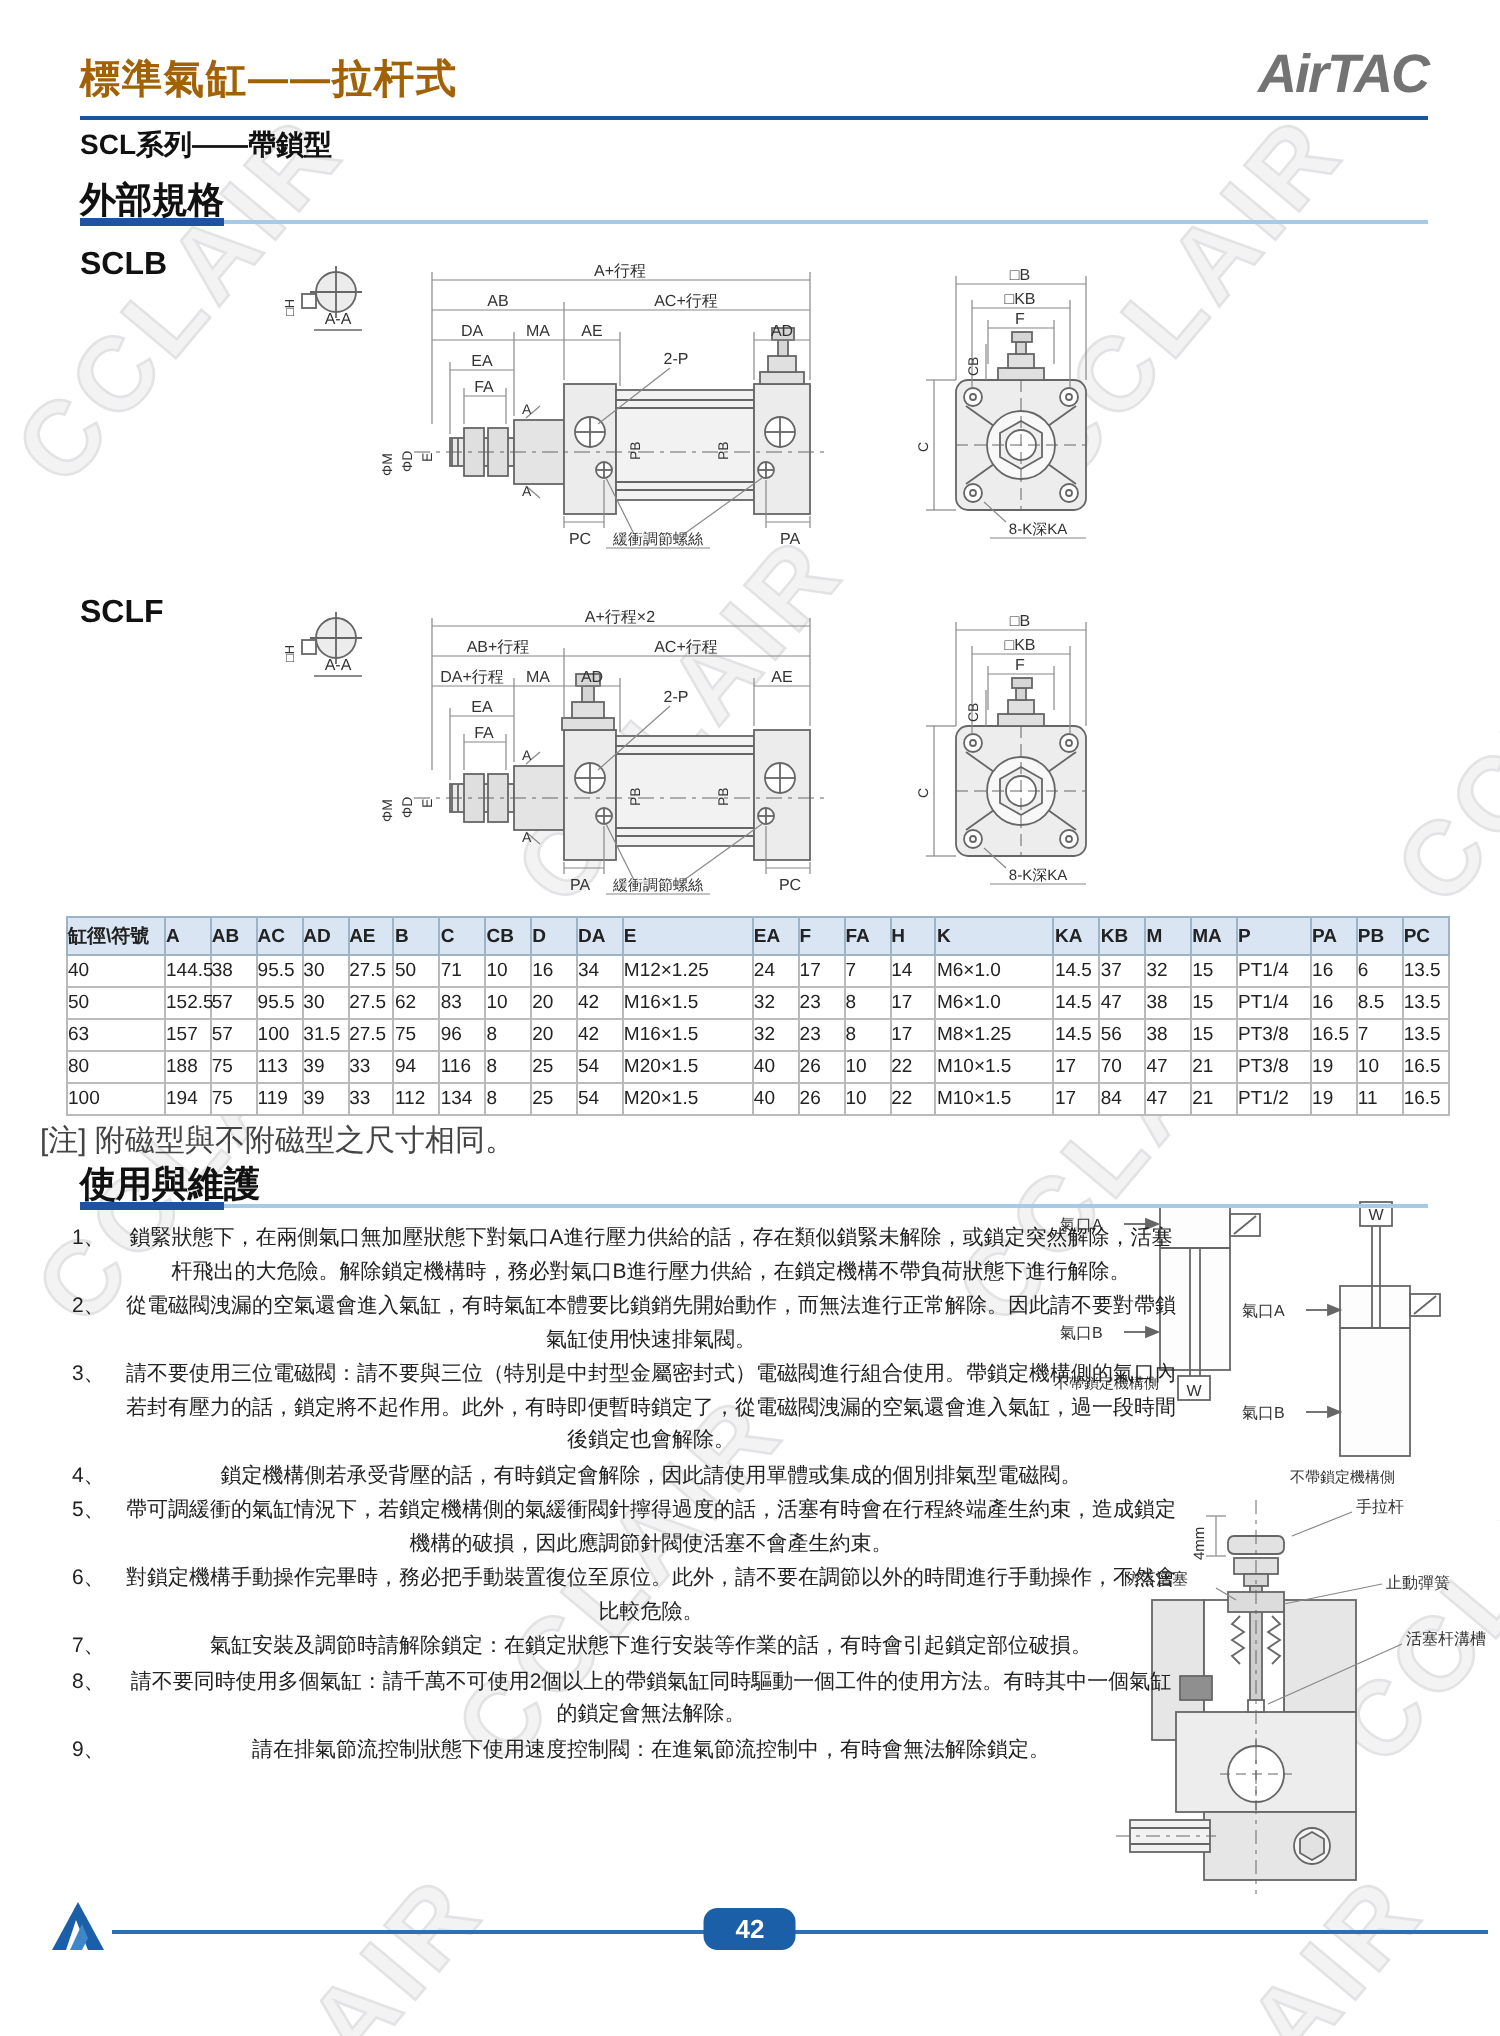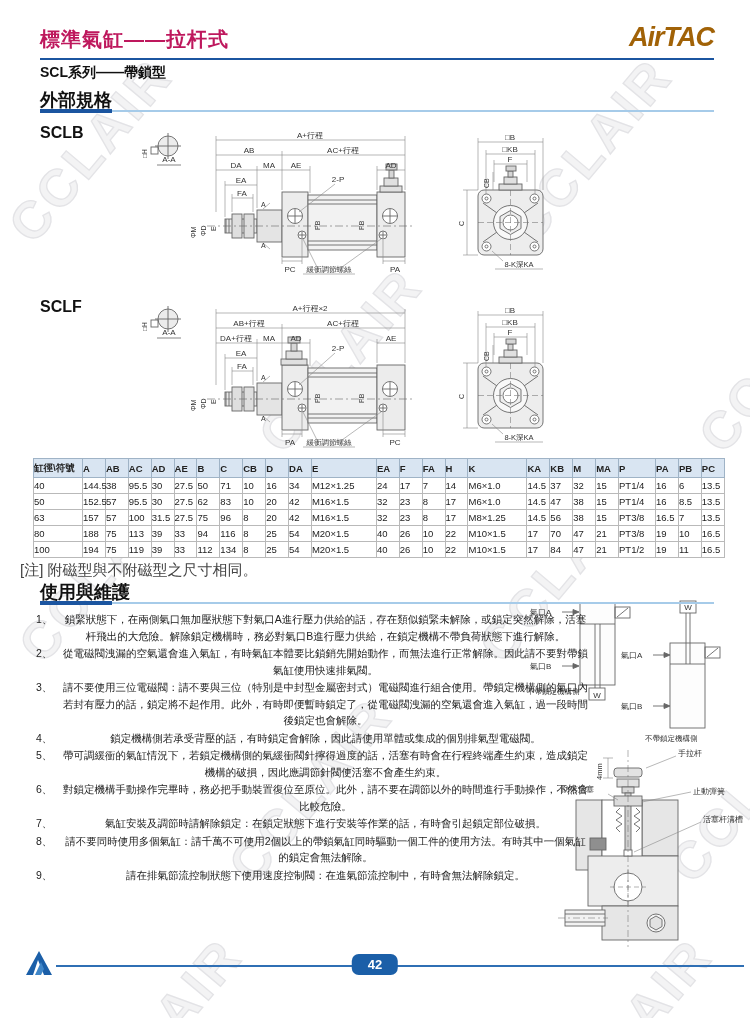--- a/index.html
+++ b/index.html
@@ -3,23 +3,23 @@
 <meta charset="utf-8">
 <style>
   html,body{margin:0;padding:0;background:#fff;}
   .page{position:relative;width:750px;height:1018px;background:#fff;overflow:hidden;
         font-family:"Liberation Sans","DejaVu Sans",sans-serif;color:#222;}
   
   .wm{position:absolute;font-size:52px;font-weight:bold;letter-spacing:4px;
       color:#f3f3f4;-webkit-text-stroke:1.3px #e3e3e6;transform:rotate(-50deg);
       white-space:nowrap;pointer-events:none;z-index:0;}
   
-  .title{position:absolute;left:40px;top:26px;font-size:20px;font-weight:bold;color:#be185d;letter-spacing:1px;z-index:2;}
+  .title{position:absolute;left:40px;top:26px;font-size:20px;font-weight:bold;color:#a16207;letter-spacing:1px;z-index:2;}
   .brand{position:absolute;right:36px;top:22px;font-size:27px;font-weight:bold;font-style:italic;
-         color:#a16207;letter-spacing:-1px;z-index:2;}
+         color:#737373;letter-spacing:-1px;z-index:2;}
   .title-rule{position:absolute;left:40px;top:58px;width:674px;height:2px;background:#1b55a0;z-index:2;}
   .subtitle{position:absolute;left:40px;top:64px;font-size:14px;font-weight:bold;color:#111;z-index:2;}
   .sec-head{position:absolute;left:40px;font-size:18px;font-weight:bold;color:#111;z-index:2;}
   .sec-rule{position:absolute;left:40px;width:674px;height:2px;background:#a6cbe9;z-index:2;}
   .sec-rule .bar{position:absolute;left:0;top:-1px;width:72px;height:4px;background:#1b55a0;}
   .model-label{position:absolute;left:40px;font-size:16px;font-weight:bold;color:#111;z-index:2;}
   svg{position:absolute;z-index:1;}
   svg text{font-family:"Liberation Sans","DejaVu Sans",sans-serif;fill:#333;}
   
   .spec-table{position:absolute;left:33px;top:458px;border-collapse:collapse;table-layout:fixed;

